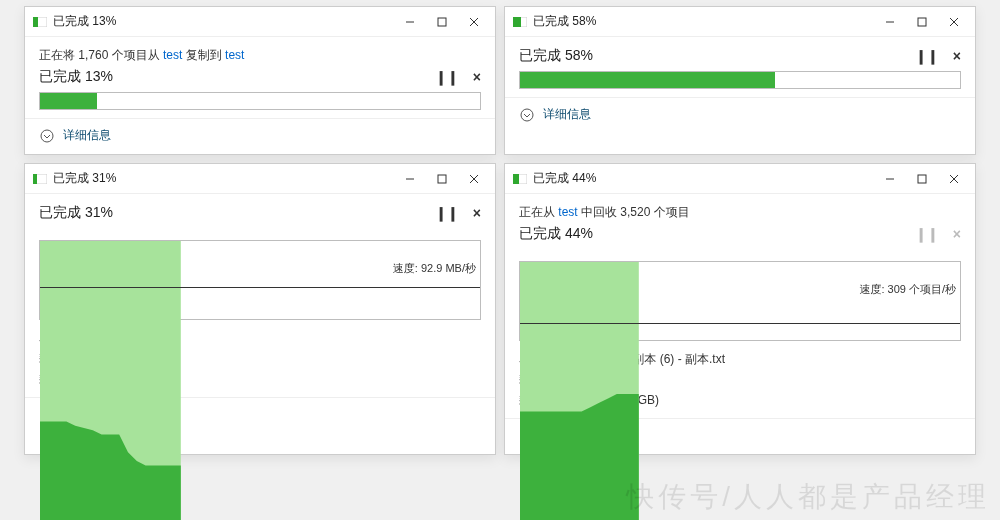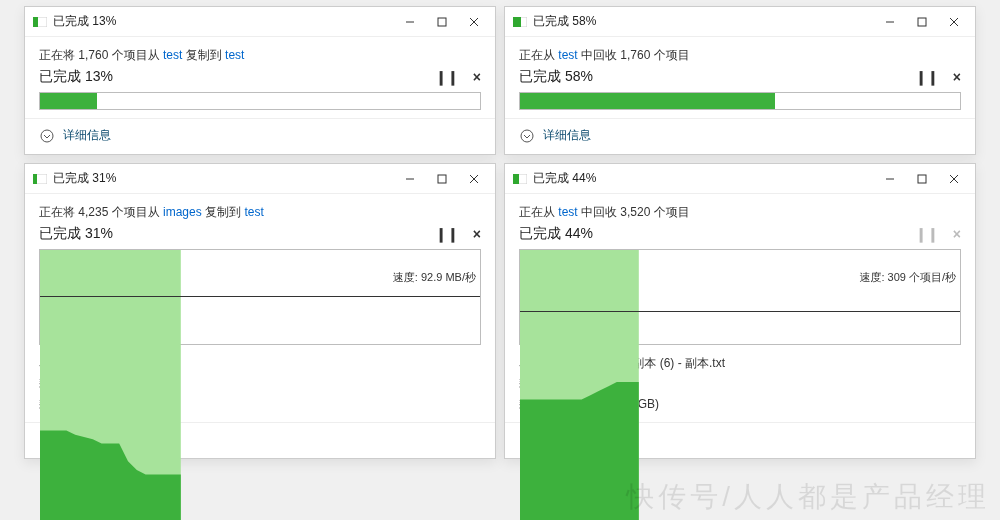--- a/index.html
+++ b/index.html
@@ -61,21 +61,21 @@
   .footer {
     padding: 8px 14px 10px 14px;
     display:flex; align-items:center; gap:8px;
     border-top:1px solid #eee;
   }
   .chev { width:16px; height:16px; display:inline-flex; align-items:center; justify-content:center; }
   .footer-text { font-size:12px; color:#0c4a6e; }
   .footer.disabled .footer-text { color:#aaa; }
   .footer.disabled svg { stroke:#bbb; }
   
-  .chart-wrap { position:relative; height:96px; border:1px solid #bdbdbd; margin-top:6px; }
+  .chart-wrap { position:relative; height:80px; border:1px solid #bdbdbd; margin-top:18px; }
   .chart { position:absolute; inset:0; }
   .speed-label {
     position:absolute; top:20px; right:0;
     font-size:11px; color:#333;
     background:rgba(255,255,255,0); padding:0 4px;
   }
   .speed-line { position:absolute; left:0; right:0; border-top:1px solid #333; }
   .detail-lines { margin-top:8px; font-size:12px; color:#333; line-height:1.7; }
   .watermark {
     position:absolute; right:10px; bottom:4px;
@@ -166,23 +166,20 @@
           </div>
         <div class="winbtn">
             <svg width="10" height="10">
               <line x1="1" y1="1" x2="9" y2="9" stroke="#333"></line>
               <line x1="9" y1="1" x2="1" y2="9" stroke="#333"></line>
             </svg>
           </div>
       </div>
     </div>
     <div class="body">
-      <div class="action-line">
-        <span>正在从 </span><span class="link">test</span><span> 中回收 1,760 个项目</span>
-      </div>
       <div class="progress-row">
         <span class="progress-label">已完成 58%</span>
         <div class="ctrlbtns">
           <span class="ctrl">❙❙</span>
           <span class="ctrl">×</span>
         </div>
       </div>
       <div class="progressbar">
           <div class="progressbar-fill" style="width:58%"></div>
         </div>
@@ -220,23 +217,20 @@
           </div>
         <div class="winbtn">
             <svg width="10" height="10">
               <line x1="1" y1="1" x2="9" y2="9" stroke="#333"></line>
               <line x1="9" y1="1" x2="1" y2="9" stroke="#333"></line>
             </svg>
           </div>
       </div>
     </div>
     <div class="body">
-      <div class="action-line">
-        <span>正在将 4,235 个项目从 </span><span class="link">images</span><span> 复制到 </span><span class="link">test</span>
-      </div>
       <div class="progress-row">
         <span class="progress-label">已完成 31%</span>
         <div class="ctrlbtns">
           <span class="ctrl">❙❙</span>
           <span class="ctrl">×</span>
         </div>
       </div>
       <div class="chart-wrap">
         <svg class="chart" viewBox="0 0 100 80" preserveAspectRatio="none">
           <rect x="0" y="0" width="32" height="80" fill="#a7e39b"></rect>

